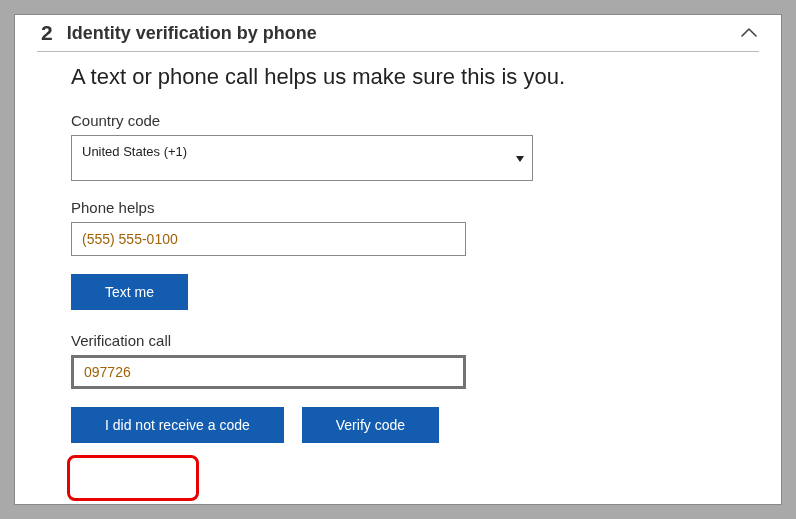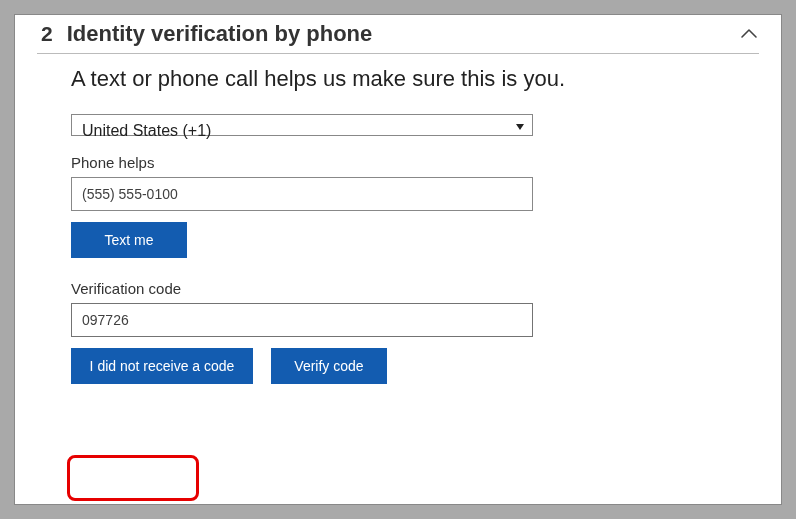--- a/index.html
+++ b/index.html
@@ -24,21 +24,21 @@
       margin-bottom: 12px;
     }
     .step-num {
       font-size: 21px;
       font-weight: 600;
       color: #333;
       margin-right: 14px;
       margin-left: 4px;
     }
     .step-title {
-      font-size: 22px;
+      font-size: 18px;
       font-weight: 600;
       color: #333;
       flex: 1;
     }
     .chevron {
       width: 20px; height: 20px;
       display: inline-flex; align-items: center; justify-content: center;
       cursor: pointer;
     }
     .chevron svg { stroke: #444; }
@@ -57,62 +57,62 @@
       margin-bottom: 6px;
       display: block;
     }
     .select-wrap {
       position: relative;
       width: 462px;
       margin-bottom: 18px;
     }
     .select-box {
       width: 100%;
-      height: 22px;
+      height: 46px;
       border: 1px solid #888;
       background: #fff;
-      font-size: 16px;
+      font-size: 13px;
       color: #222;
       padding: 0 13px 0 10px;
       line-height: 32px;
       cursor: pointer;
       position: relative;
     }
     .select-caret {
       position: absolute;
       right: 8px; top: 50%;
       transform: translateY(-50%);
       pointer-events: none;
     }
     .text-input {
-      width: 462px;
+      width: 395px;
       height: 34px;
       border: 1px solid #888;
       font-size: 14px;
-      color: #404040;
+      color: #a16207;
       padding: 0 10px;
-      margin-bottom: 11px;
+      margin-bottom: 18px;
       outline: none;
     }
     .text-input.focused {
-      border: 1px solid #737373;
+      border: 3px solid #737373;
     }
     .btn-row {
       display: flex;
       gap: 18px;
       margin-bottom: 22px;
     }
     .btn {
       background: #135cb0;
       color: #fff;
       border: none;
       height: 36px;
       min-width: 116px;
       font-size: 14px;
-      padding: 0 18px;
+      padding: 0 34px;
       cursor: pointer;
       font-family: inherit;
     }
     .btn.wide { min-width: 182px; }
     .highlight-ring {
       position: absolute;
       border: 3px solid #e60000;
       border-radius: 8px;
       left: 52px;
       top: 440px;
@@ -133,39 +133,40 @@
       <svg width="18" height="12" viewBox="0 0 18 12" fill="none">
         <path d="M2 9 L9 2 L16 9" stroke-width="1.6" stroke-linecap="round" stroke-linejoin="round"></path>
       </svg>
     </span>
   </div>
 
   <div class="content">
 
     <div class="subtitle">A text or phone call helps us make sure this is you.</div>
 
+    <label class="field-label">Country code</label>
     <div class="select-wrap">
       <div class="select-box">
         <span>United States (+1)</span>
         <span class="select-caret">
           <svg width="8" height="6" viewBox="0 0 8 6">
               <path d="M0 0 L8 0 L4 6 Z" fill="#222"></path>
             </svg>
         </span>
       </div>
     </div>
 
     <label class="field-label">Phone helps</label>
     <input class="text-input" type="text" value="(555) 555-0100" style="">
 
     <div class="btn-row">
       <button class="btn">Text me</button>
     </div>
 
-    <label class="field-label">Verification code</label>
+    <label class="field-label">Verification call</label>
     <input class="text-input focused" type="text" value="097726" style="">
 
     <div class="btn-row">
       <button class="btn wide">I did not receive a code</button>
       <button class="btn">Verify code</button>
     </div>
 
   </div>
 
   <div class="highlight-ring"></div>

